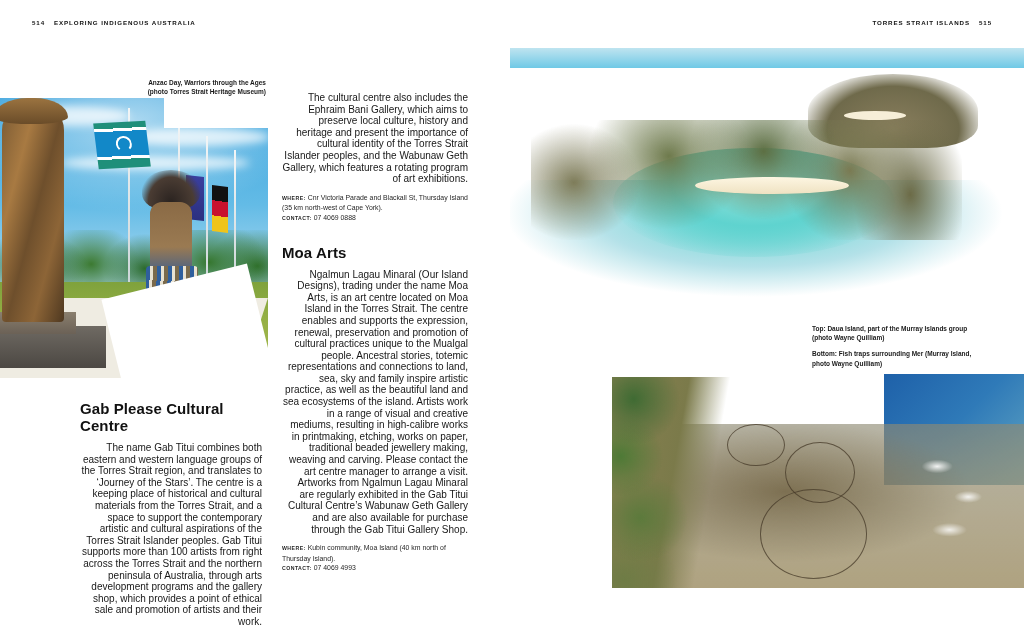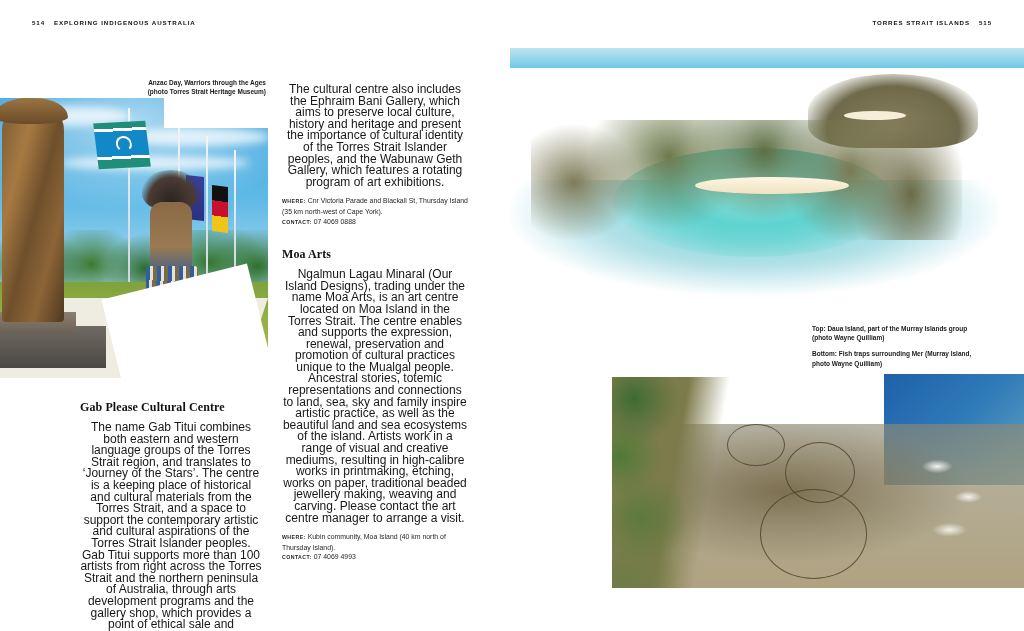--- a/index.html
+++ b/index.html
@@ -207,28 +207,28 @@
       radial-gradient(ellipse 40% 28% at 22% 64%, #5c7a3c 0%, rgba(92,122,60,0) 72%),
       radial-gradient(ellipse 44% 30% at 12% 92%, #6e7c45 0%, rgba(110,124,69,0) 74%),
       linear-gradient(100deg,#8a8252 0%, #7b7a4a 42%, rgba(123,122,74,0) 62%);
   }
   #photo-mer .trap { position:absolute; border:1.6px solid rgba(70,58,40,.75); border-radius:50%; background:transparent; }
 
   
   .col { position:absolute; font-family:"Liberation Sans", sans-serif; }
 
   .bodytext {
-    font-size:12px; line-height:11.6px; color:#171717; text-align:center;
+    font-size:10px; line-height:11.6px; color:#171717; text-align:right;margin-top:8px;
   }
   .bodytext p { margin:0; }
   .bodytext p + p { text-indent:9px; }
 
   h2.section-title {
-    font-family:Liberation Serif, serif;
-    font-size:12px; font-weight:bold; color:#111;
+    font-family:Liberation Sans, sans-serif;
+    font-size:15px; font-weight:bold; color:#111;
     letter-spacing:.1px; margin-bottom:7px;
   }
 
   .meta { font-size:6.9px; line-height:9.6px; color:#262626; margin-top:8px; }
   .meta .lab {
     font-weight:bold; font-size:5.2px; letter-spacing:.45px;
     text-transform:uppercase;
   }
 
   .photo-caption {
@@ -348,20 +348,21 @@
 
     <div class="meta">
       <div><span class="lab">WHERE:</span> <span>Cnr Victoria Parade and Blackall St, Thursday Island (35 km north-west of Cape York).</span></div>
       <div><span class="lab">CONTACT:</span> <span>07 4069 0888</span></div>
     </div>
 
     <h2 class="section-title" style="margin-top:20px;">Moa Arts</h2>
 
     <div class="bodytext">
       <p>Ngalmun Lagau Minaral (Our Island Designs), trading under the name Moa Arts, is an art centre located on Moa Island in the Torres Strait. The centre enables and supports the expression, renewal, preservation and promotion of cultural practices unique to the Mualgal people. Ancestral stories, totemic representations and connections to land, sea, sky and family inspire artistic practice, as well as the beautiful land and sea ecosystems of the island. Artists work in a range of visual and creative mediums, resulting in high-calibre works in printmaking, etching, works on paper, traditional beaded jewellery making, weaving and carving. Please contact the art centre manager to arrange a visit.</p>
+      <p>Artworks from Ngalmun Lagau Minaral are regularly exhibited in the Gab Titui Cultural Centre’s Wabunaw Geth Gallery and are also available for purchase through the Gab Titui Gallery Shop.</p>
     </div>
 
     <div class="meta">
       <div><span class="lab">WHERE:</span> <span>Kubin community, Moa Island (40 km north of Thursday Island).</span></div>
       <div><span class="lab">CONTACT:</span> <span>07 4069 4993</span></div>
     </div>
 
   </div>
 
 </div>

